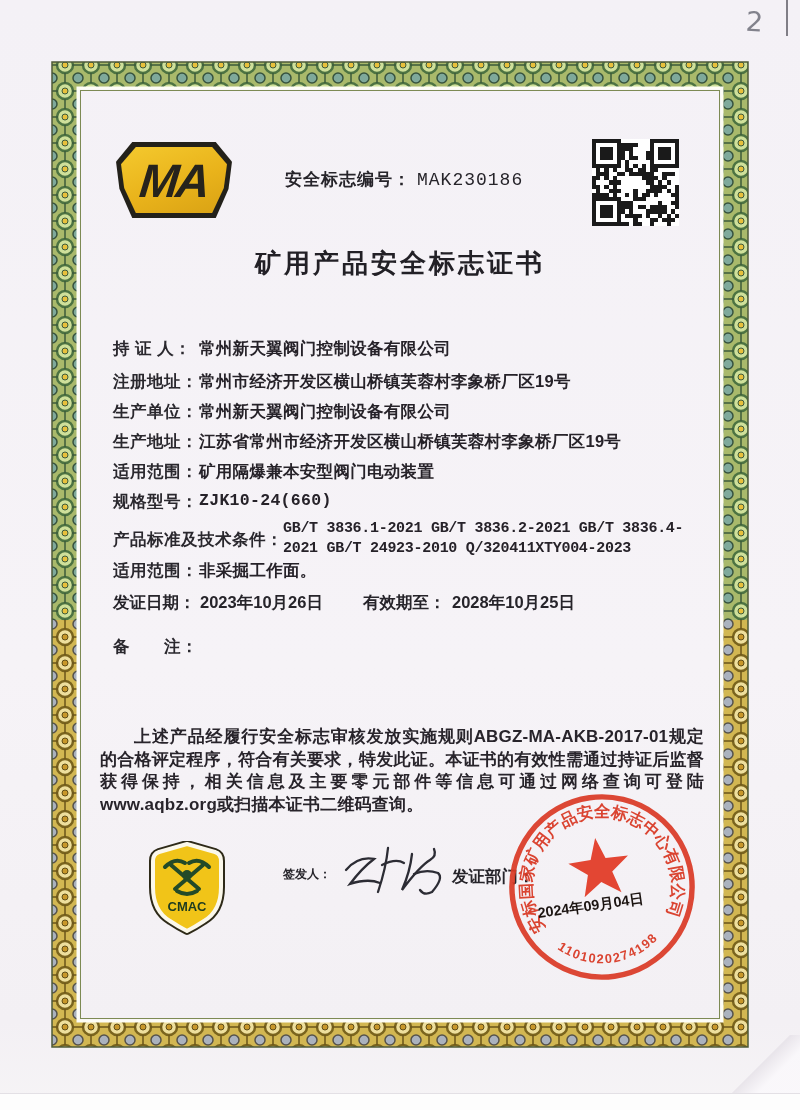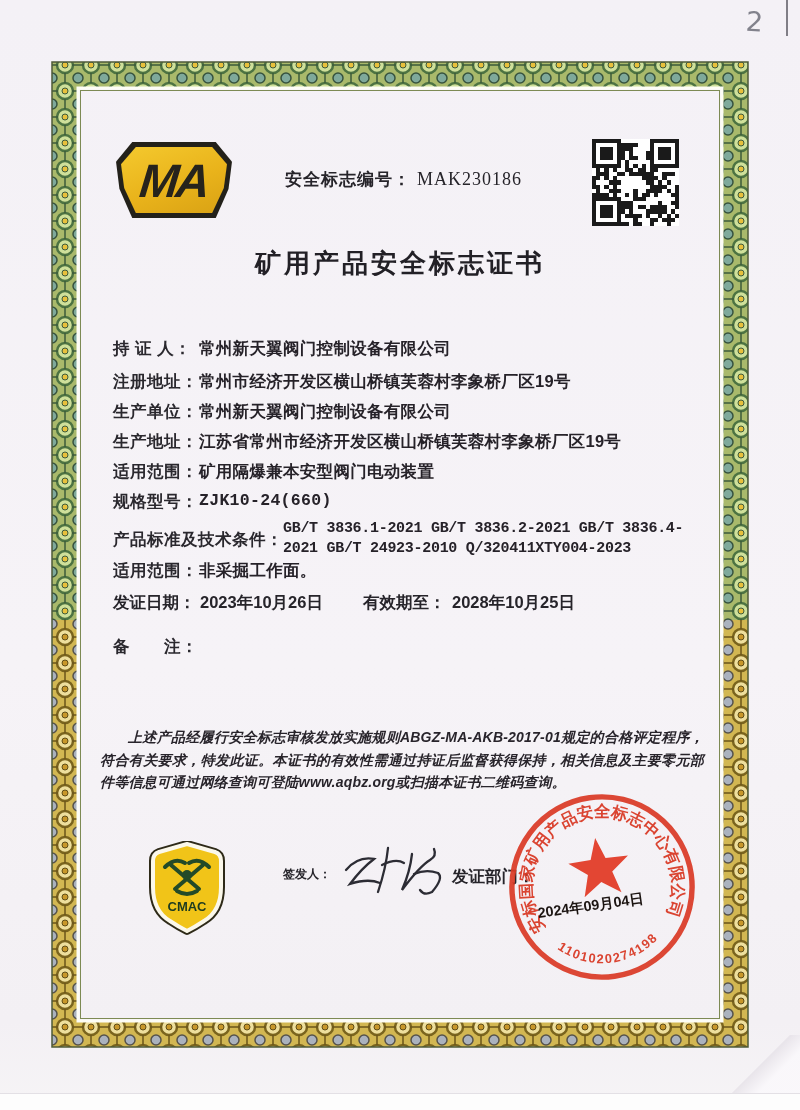--- a/index.html
+++ b/index.html
@@ -14,41 +14,41 @@
   .ma-outer{left:116px;top:142px;width:116px;height:76px;background:#23211a;
     clip-path:polygon(14% 0,86% 0,100% 26%,97% 62%,86% 100%,14% 100%,3% 62%,0 26%);}
   .ma-inner{position:absolute;left:5px;top:5px;right:5px;bottom:5px;
     background:linear-gradient(160deg,#f4c92e 0%,#e9b31b 55%,#d9a214 100%);
     clip-path:polygon(14% 0,86% 0,100% 26%,97% 62%,86% 100%,14% 100%,3% 62%,0 26%);
     display:flex;align-items:center;justify-content:center;}
   .ma-text{font-weight:900;font-style:italic;font-size:47px;letter-spacing:-3px;
     color:#26231c;transform:skewX(-6deg);line-height:1;}
   .cert-no{left:285px;top:168px;font-size:17px;letter-spacing:1px;}
   .cert-no .lab{font-weight:600;}
-  .cert-no .val{font-family:Liberation Serif, serif;font-size:18px;margin-left:6px;}
+  .cert-no .val{font-family:Liberation Mono, monospace;font-size:18px;margin-left:6px;}
   .qr{left:592px;top:139px;width:87px;height:87px;background:#fff;}
   
   .title{left:0;top:246px;width:100%;text-align:center;font-size:26px;font-weight:900;
     letter-spacing:3px;color:#222026;}
   
   .row{left:113px;width:592px;display:flex;align-items:center;font-size:16.5px;line-height:1.25;}
   .row .lab{flex:none;width:86px;font-weight:600;letter-spacing:.5px;color:#2a282e;}
   .row .val{font-weight:700;color:#262229;letter-spacing:.3px;}
   .row.std .lab{width:170px;}
   .row.std{align-items:center;}
   .row.std .val{width:412px;line-height:1.35;font-family:"Liberation Mono","DejaVu Sans Mono",monospace;
     font-weight:700;font-size:15px;letter-spacing:-.3px;}
   .mono{font-family:"Liberation Mono","DejaVu Sans Mono",monospace;letter-spacing:-.2px;}
   .dates{left:0;top:592px;width:800px;font-size:16.5px;}
   .dates span{position:absolute;white-space:nowrap;}
   .d-lab{font-weight:600;}
   .d-val{font-weight:700;}
   
-  .statement{left:100px;top:726px;width:604px;font-size:14px;font-weight:700;
-    line-height:22.6px;text-align:justify;text-indent:2em;color:#28242b;letter-spacing:.2px;font-style:italic;}
+  .statement{left:100px;top:726px;width:604px;font-size:17px;font-weight:700;
+    line-height:22.6px;text-align:justify;text-indent:2em;color:#28242b;letter-spacing:.2px;}
   
   .signer{left:283px;top:866px;font-size:12px;font-weight:700;}
   .issuer{left:452px;top:866px;font-size:16.5px;font-weight:700;}
   .sig{left:342px;top:838px;}
   .cmac{left:147px;top:841px;}
   .stamp{left:503px;top:788px;width:198px;height:198px;transform:rotate(-8deg);}
   .pagenum{left:746px;top:6px;font-size:27px;color:#82828c;transform:rotate(4deg);
     font-family:"DejaVu Sans",sans-serif;}
   .scan-edge{left:786px;top:0;width:2px;height:36px;background:#5a5760;opacity:.75;}
   .bottom-strip{left:0;top:1093px;width:800px;height:17px;background:#fdfdfd;

